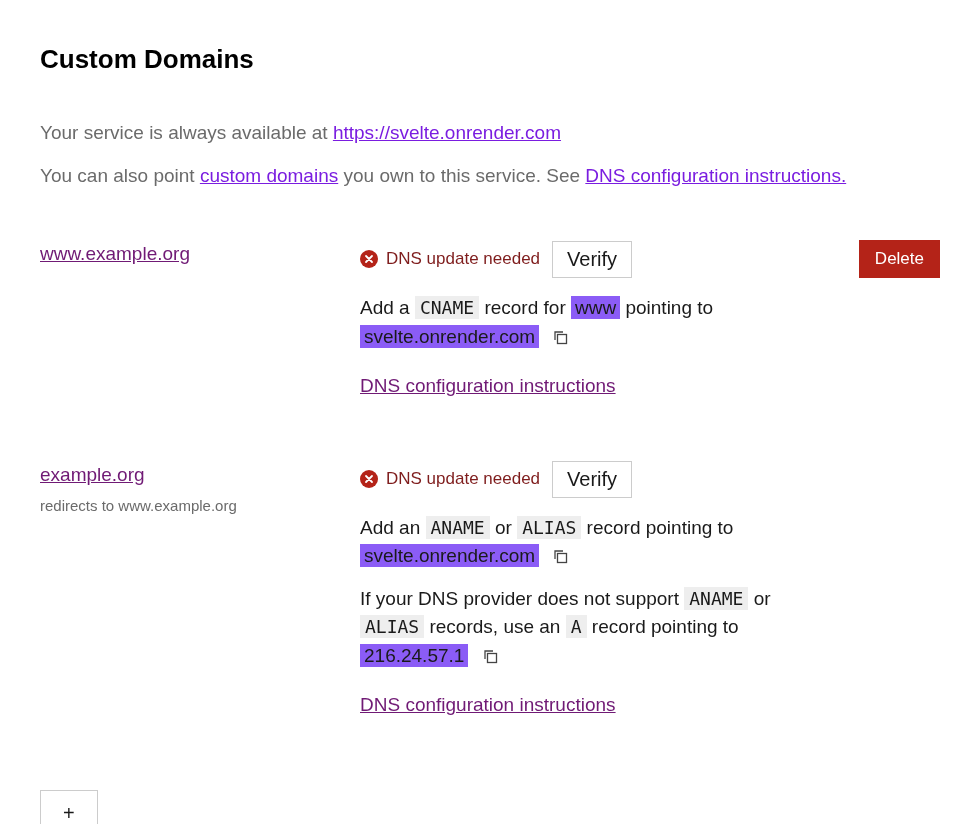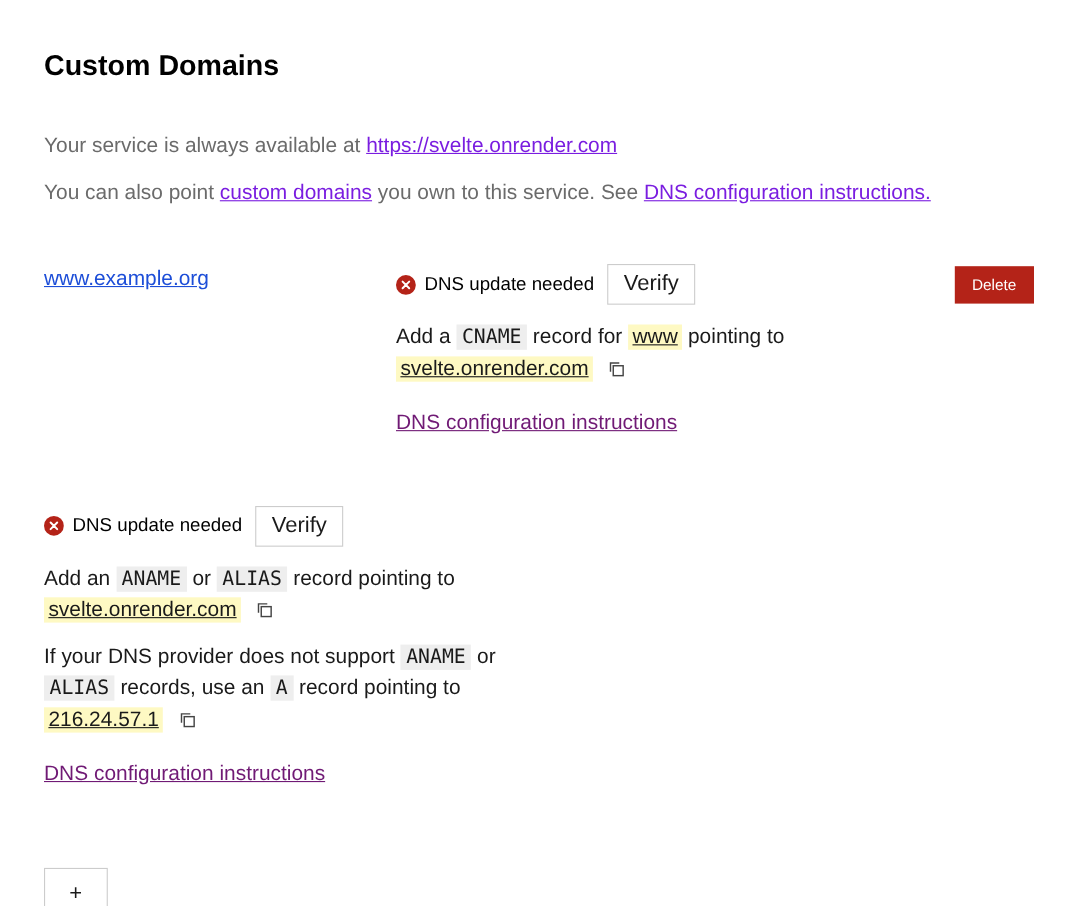--- a/index.html
+++ b/index.html
@@ -36,21 +36,21 @@
     .domain-row {
       display: flex;
       align-items: flex-start;
       margin-bottom: 60px;
     }
     .domain-left {
       width: 320px;
       flex: 0 0 320px;
     }
     .domain-link {
-      color: #1d4ed8;
+      color: #701a75;
       text-decoration: underline;
       font-size: 19px;
     }
     .redirect-note {
       color: #6b6b6b;
       font-size: 15px;
       margin-top: 6px;
     }
     .domain-right {
       flex: 1;
@@ -58,21 +58,21 @@
     .status-line {
       display: flex;
       align-items: center;
       gap: 12px;
       margin-bottom: 16px;
     }
     .status-chip {
       display: inline-flex;
       align-items: center;
       gap: 8px;
-      color: #000000;
+      color: #7f1d1d;
       font-size: 17px;
     }
     .error-icon {
       display: inline-flex;
       align-items: center;
       justify-content: center;
       width: 18px;
       height: 18px;
       background: #b42318;
       border-radius: 50%;
@@ -87,43 +87,42 @@
       font-size: 20px;
       color: #1a1a1a;
       cursor: pointer;
       font-family: inherit;
     }
     .btn-delete {
       background: #b42318;
       color: #fff;
       border: none;
       padding: 9px 16px;
-      font-size: 14px;
+      font-size: 17px;
       cursor: pointer;
       font-family: inherit;
     }
     .spacer {
       flex: 1;
     }
     .instruction {
       color: #1a1a1a;
       margin-bottom: 14px;
       max-width: 460px;
     }
     .code {
       font-family: ui-monospace, "SF Mono", Menlo, Consolas, monospace;
       background: #eee;
       padding: 1px 5px;
       font-size: 18px;
       text-align: center;
     }
     .hl {
-      background: #fef9c3;
+      background: #8b5cf6;
       padding: 1px 4px;
-      text-decoration: underline;
     }
     .copy-icon {
       display: inline-flex;
       vertical-align: middle;
       margin-left: 8px;
       cursor: pointer;
       color: #444;
     }
     .dns-link {
       color: #701a75;
@@ -190,20 +189,24 @@
               <rect x="5.5" y="5.5" width="9" height="9" stroke="#444" stroke-width="1.3"></rect>
               <path d="M3 11 V3 H11" stroke="#444" stroke-width="1.3" fill="none"></path>
             </svg>
         </span>
       </p>
       <a href="#" class="dns-link">DNS configuration instructions</a>
     </div>
   </div>
 
   <div class="domain-row">
+    <div class="domain-left">
+      <a href="#" class="domain-link">example.org</a>
+      <div class="redirect-note">redirects to www.example.org</div>
+    </div>
     <div class="domain-right">
       <div class="status-line">
         <span class="status-chip">
           <span class="error-icon">
             <svg width="10" height="10" viewBox="0 0 10 10">
                 <path d="M2 2 L8 8 M8 2 L2 8" stroke="#fff" stroke-width="1.8" stroke-linecap="round"></path>
               </svg>
           </span>
           <span>DNS update needed</span>
         </span>

